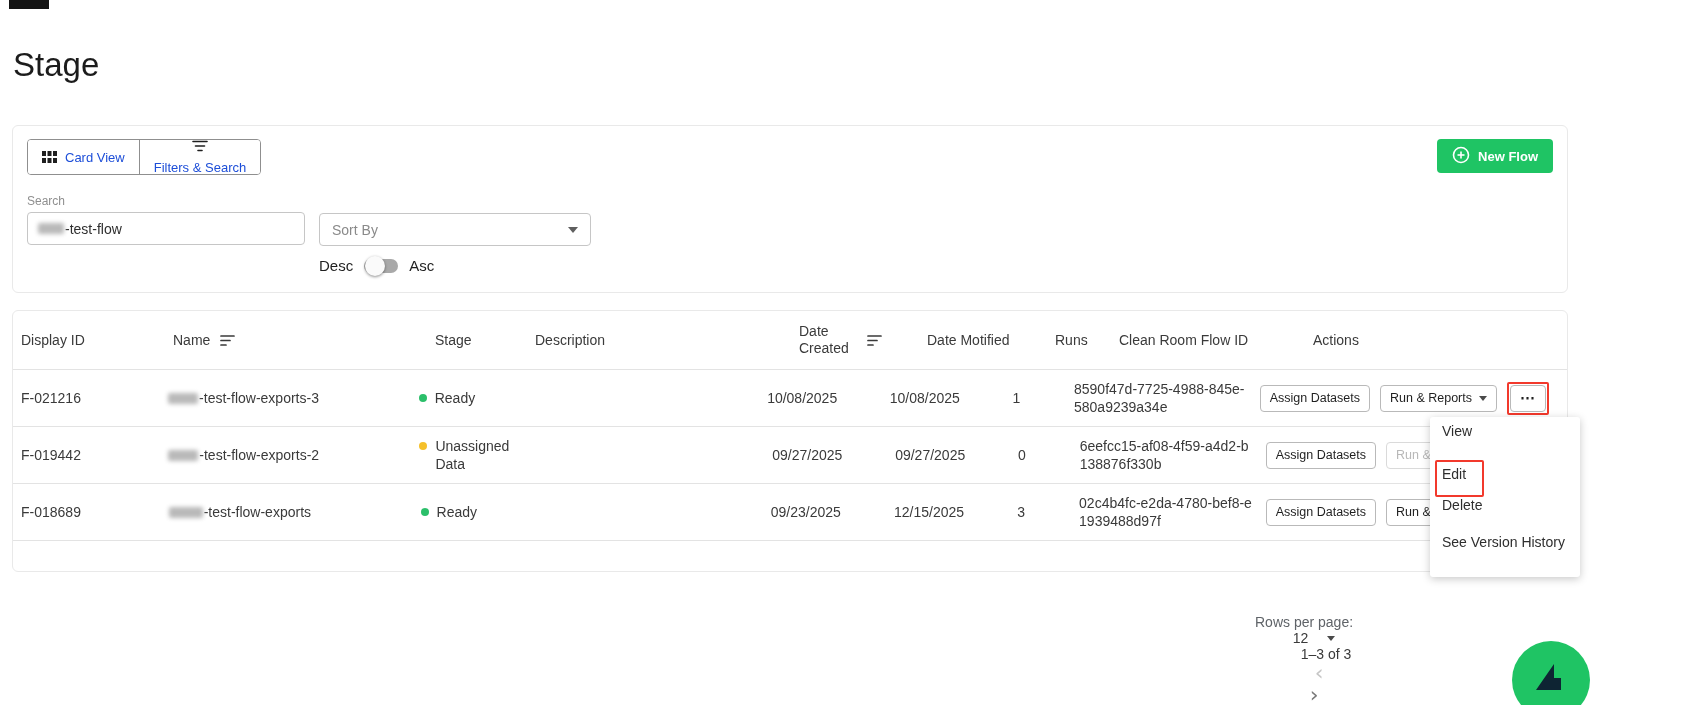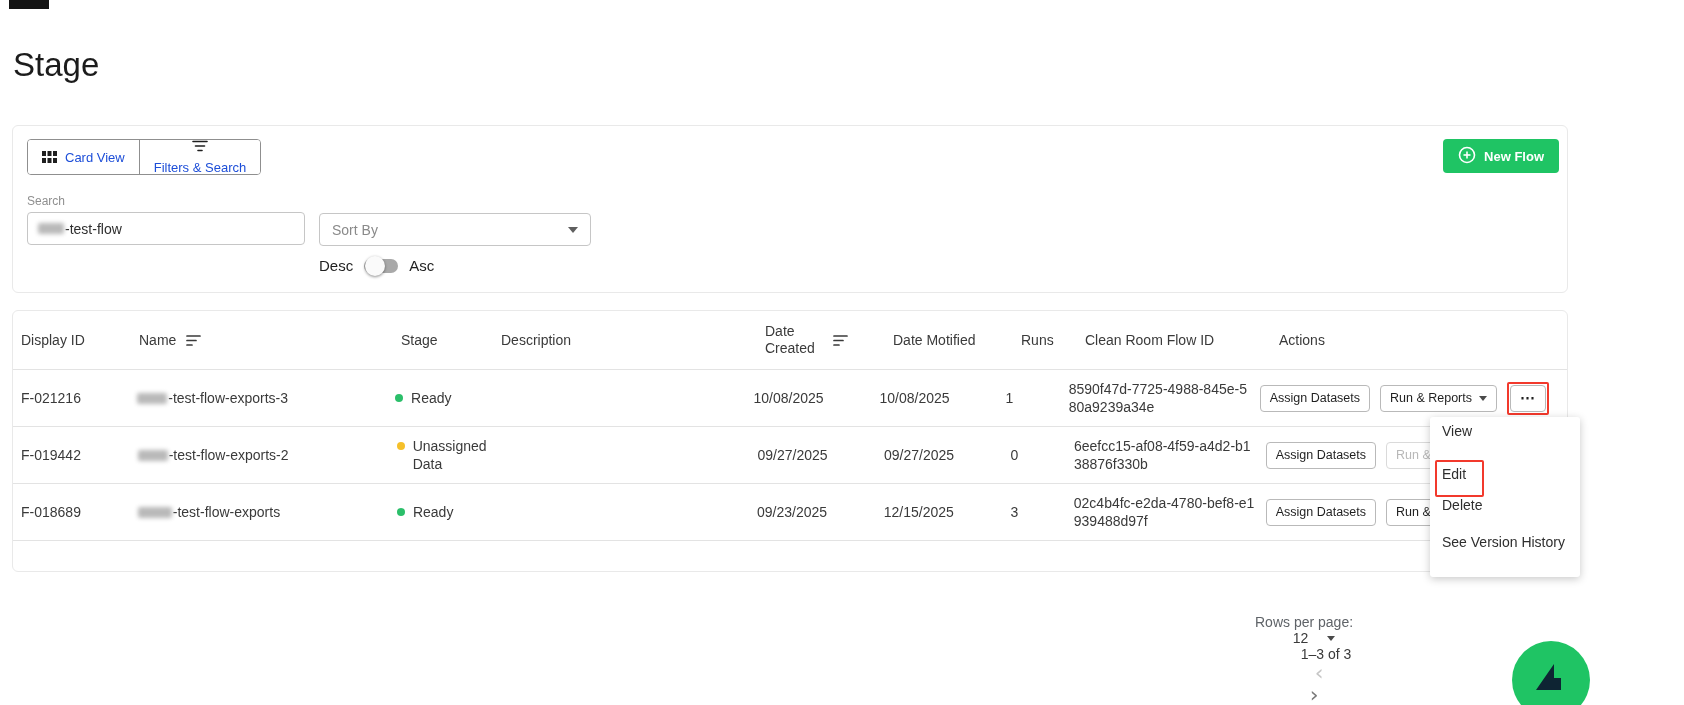--- a/index.html
+++ b/index.html
@@ -15,21 +15,21 @@
   .card { position:absolute; background:#fff; border:1px solid #e9e9e9; border-radius:6px; }
   .toolbar-card { left:12px; top:125px; width:1556px; height:168px; }
   .table-card  { left:12px; top:310px; width:1556px; height:262px; }
 
   
   .view-toggle { position:absolute; left:14px; top:13px; display:flex; border:1px solid #8f8f8f; border-radius:4px; overflow:hidden; background:#fff; }
   .view-btn { display:flex; align-items:center; gap:8px; padding:0 14px; height:34px; font-size:13px; color:#1d4ed8; background:#fff; border:none; cursor:pointer; white-space:nowrap; }
   .view-btn + .view-btn { border-left:1px solid #8f8f8f;flex-direction:column; }
   .view-btn svg { display:block; }
 
-  .new-flow-btn { position:absolute; right:8px; top:13px; height:34px; display:inline-flex; align-items:center; gap:8px; padding:0 15px;
+  .new-flow-btn { position:absolute; right:14px; top:13px; height:34px; display:inline-flex; align-items:center; gap:8px; padding:0 15px;
     background:#1fc464; color:#fff; font-size:13px; font-weight:700; border:none; border-radius:4px; cursor:pointer; }
 
   .search-group { position:absolute; left:14px; top:68px; }
   .search-label { display:block; font-size:12px; color:#8f8f8f; margin-bottom:4px; }
   .search-input { width:278px; height:33px; border:1px solid #c6c6c6; border-radius:4px; padding:0 10px; font-size:14px; color:#2e2e2e;
     display:flex; align-items:center; background:#fff; }
 
   .redacted { display:inline-block; width:26px; height:11px; background:#b9b9b9; border-radius:2px; filter:blur(2px); margin-right:1px; }
 
   .sortby { position:absolute; left:306px; top:87px; width:272px; height:33px; border:1px solid #c6c6c6; border-radius:4px;
@@ -40,21 +40,21 @@
 
   .order-toggle { position:absolute; left:306px; top:131px; display:flex; align-items:center; gap:11px; font-size:15px; color:#1f1f1f; }
   .switch { width:34px; height:14px; background:#a9a9a9; border-radius:7px; position:relative; cursor:pointer; }
   .switch .knob { position:absolute; left:1px; top:-3px; width:20px; height:20px; border-radius:50%; background:#fafafa; box-shadow:0 1px 3px rgba(0,0,0,.45); }
 
   
   .thead, .trow { display:flex; align-items:center; padding:0 8px; }
   .thead { height:59px; border-bottom:1px solid #e3e3e3; font-size:14px; color:#3a3a3a; }
   .trow  { height:57px; border-bottom:1px solid #e3e3e3; font-size:14px; color:#3a3a3a; }
   .cell { padding-right:10px; }
-  .c-id {width:118px;} .c-name {width:262px;} .c-stage {width:100px;} .c-desc {width:264px;}
+  .c-id {width:118px;} .c-name {width:262px;margin-left:34px;} .c-stage {width:100px;} .c-desc {width:264px;}
   .c-created {width:128px;} .c-modified {width:128px;} .c-runs {width:64px;}
   .c-flowid {width:194px; word-break:break-all; line-height:1.3;}
   .c-actions {flex:1; display:flex; align-items:center; gap:10px;}
 
   .hdr-flex { display:flex; align-items:center; gap:10px; }
   .hdr-wrap { width:58px; line-height:1.25; }
   .sort-icon { display:block; }
 
   .name-cell { display:flex; align-items:center; }
   .stage-cell { display:flex; align-items:flex-start; gap:8px; line-height:1.3; }

